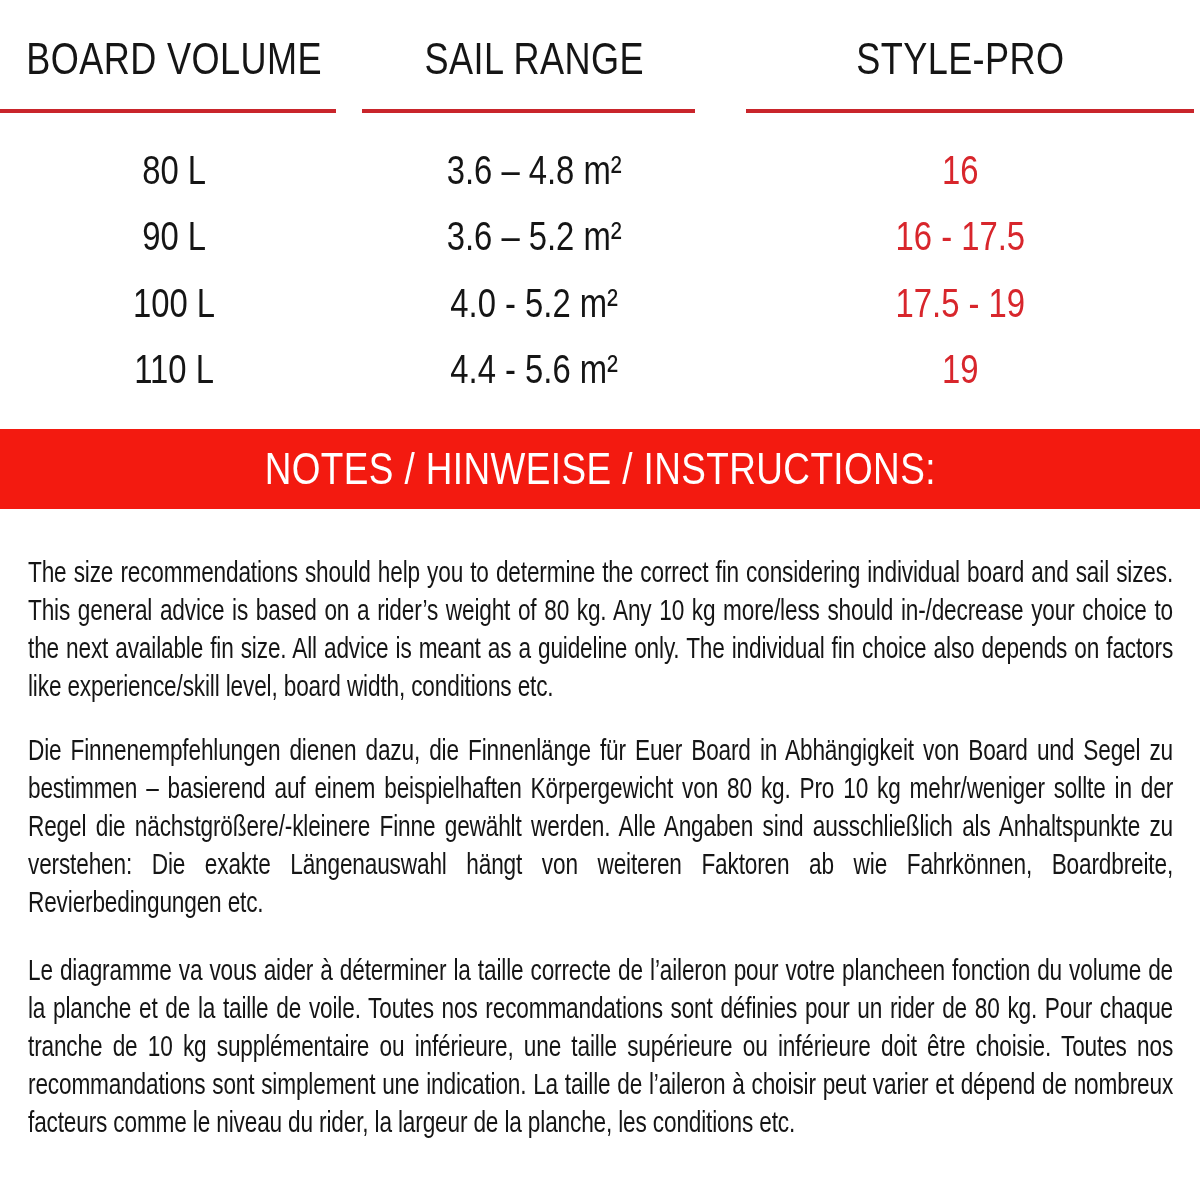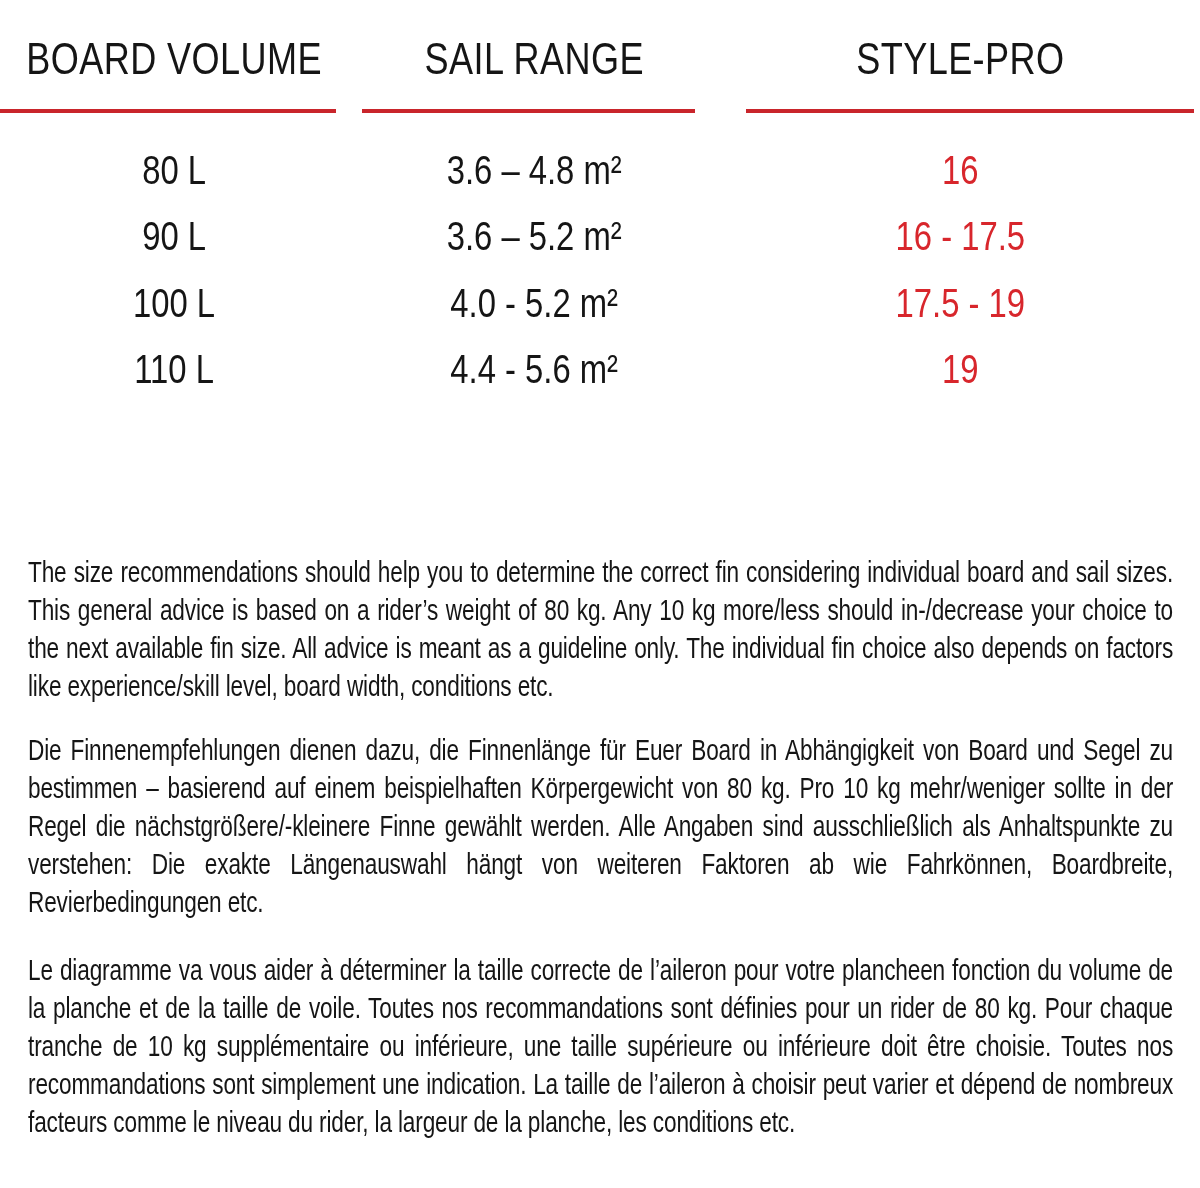--- a/index.html
+++ b/index.html
@@ -105,18 +105,21 @@
     <div>100 L</div>
     <div>4.0 - 5.2 m²</div>
     <div class="fin">17.5 - 19</div>
   </div>
   <div class="trow drow r4">
     <div>110 L</div>
     <div>4.4 - 5.6 m²</div>
     <div class="fin">19</div>
   </div>
 
+  <div class="banner">
+    <div class="banner-text">NOTES / HINWEISE / INSTRUCTIONS:</div>
+  </div>
 
   <p class="para p-en">The size recommendations should help you to determine the correct fin considering individual board and sail sizes. This general advice is based on a rider’s weight of 80 kg. Any 10 kg more/less should in-/decrease your choice to the next available fin size. All advice is meant as a guideline only. The individual fin choice also depends on factors like experience/skill level, board width, conditions etc.</p>
   <p class="para p-de">Die Finnenempfehlungen dienen dazu, die Finnenlänge für Euer Board in Abhängigkeit von Board und Segel zu bestimmen – basierend auf einem beispielhaften Körpergewicht von 80 kg. Pro 10 kg mehr/weniger sollte in der Regel die nächstgrößere/-kleinere Finne gewählt werden. Alle Angaben sind ausschließlich als Anhaltspunkte zu verstehen: Die exakte Längenauswahl hängt von weiteren Faktoren ab wie Fahrkönnen, Boardbreite, Revierbedingungen etc.</p>
   <p class="para p-fr">Le diagramme va vous aider à déterminer la taille correcte de l’aileron pour votre plancheen fonction du volume de la planche et de la taille de voile. Toutes nos recommandations sont définies pour un rider de 80 kg. Pour chaque tranche de 10 kg supplémentaire ou inférieure, une taille supérieure ou inférieure doit être choisie. Toutes nos recommandations sont simplement une indication. La taille de l’aileron à choisir peut varier et dépend de nombreux facteurs comme le niveau du rider, la largeur de la planche, les conditions etc.</p>
 
 </div>
 
 </body></html>

